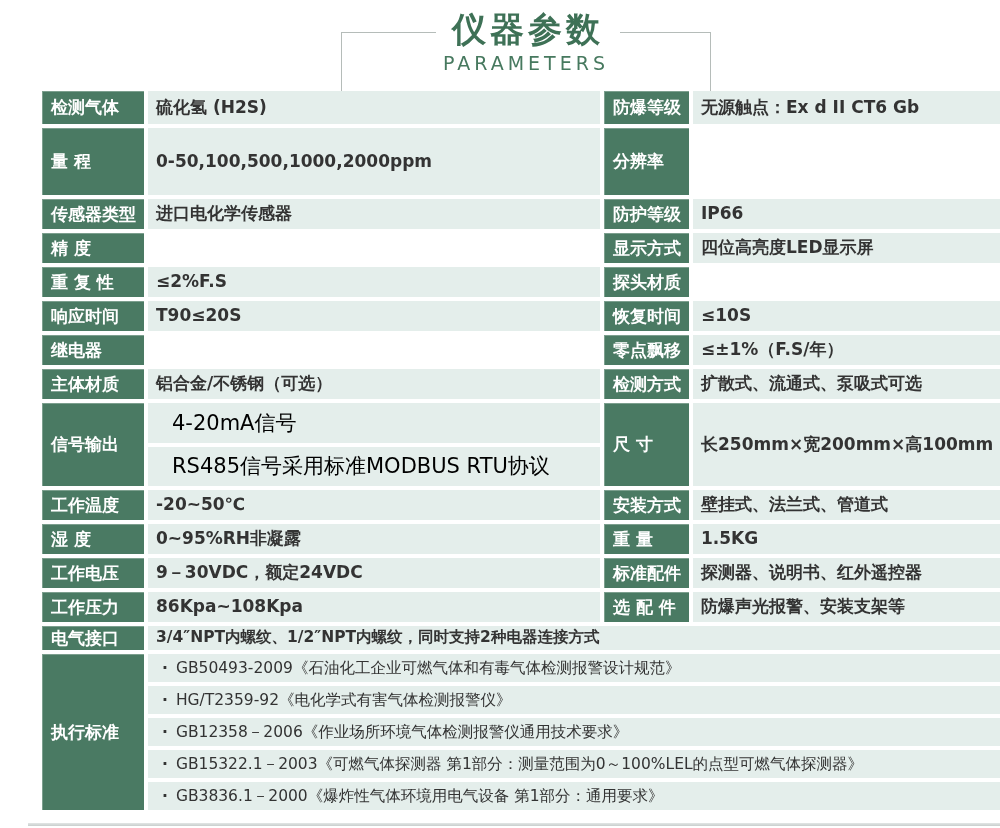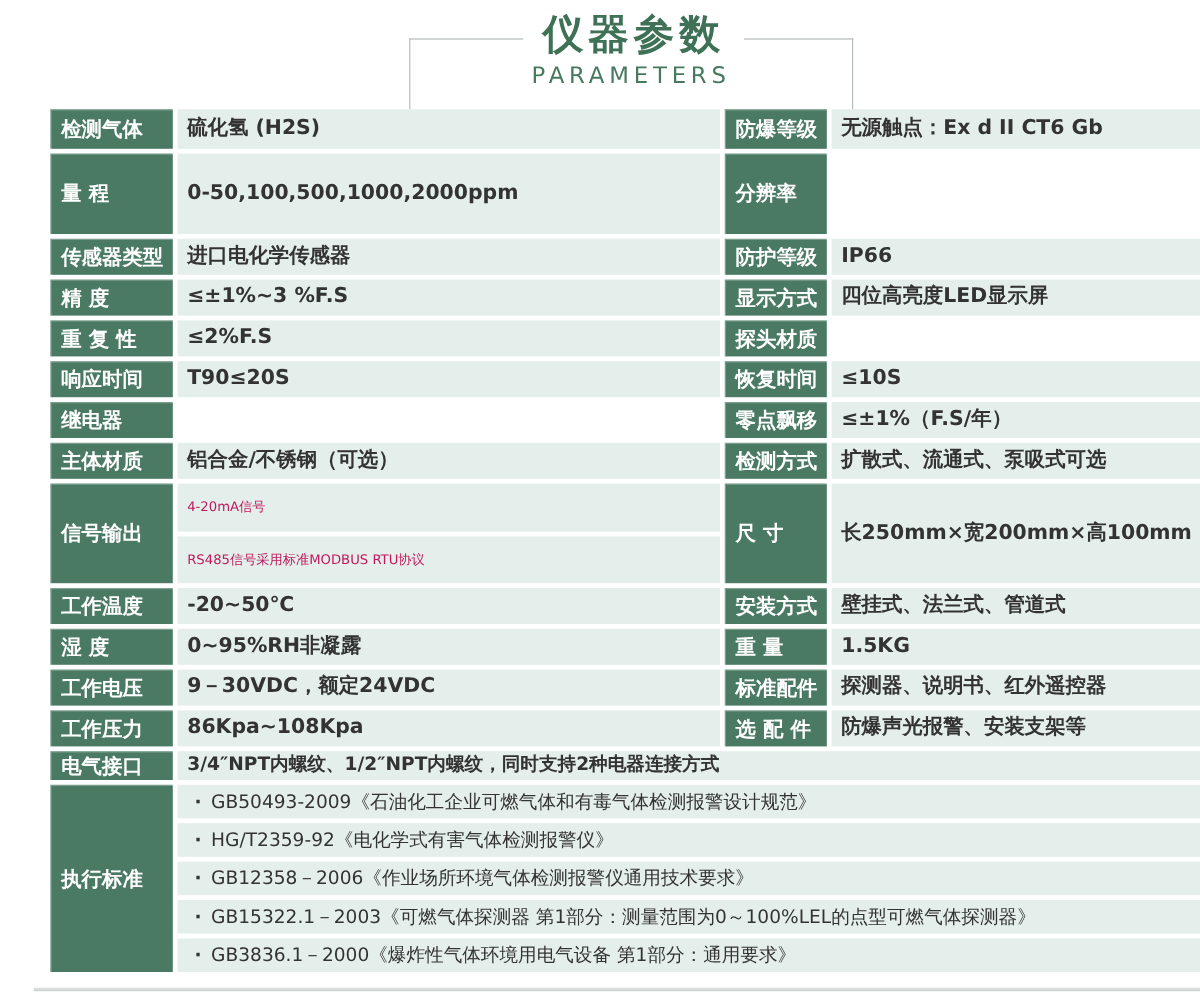--- a/index.html
+++ b/index.html
@@ -35,22 +35,22 @@
     background: #4a7a63; color: #ffffff; font-size: 17px;
     padding: 0 6px 0 9px; box-shadow: inset 1px 1px 0 rgba(255,255,255,.28);
     white-space: nowrap;
   }
   .value {
     background: #e4eeeb; color: #333333; font-size: 17px;
     padding: 0 8px 0 8px; line-height: 1.5;
   }
   .value-split { display: flex; flex-direction: column; gap: 4px; background: #ffffff; }
   .value-split > div {
-    background: #e4eeeb; color: #be185d; font-size: 11px; flex: 1;
-    display: flex; align-items: center; padding: 0 8px;
+    background: #e4eeeb; color: #000000; font-size: 21px; flex: 1;
+    display: flex; align-items: center; padding: 0 24px;
   }
   .small-text { font-size: 15.5px; }
   .bullet-row { background: #e4eeeb; color: #333; font-size: 15.5px; display: flex; align-items: center; padding: 0 8px 0 14px; }
   .bullet-dot { margin-right: 8px; font-weight: bold; color: #333; }
 
   
   .bottom-line {
     position: absolute; left: 0; top: 823px; width: 1000px; height: 3px;
     background: linear-gradient(#e2e6e5, #c9cecd);
   }
@@ -74,21 +74,20 @@
     <div class="cell label" style="grid-area:2/1">量 程</div>
     <div class="cell value" style="grid-area:2/2">0-50,100,500,1000,2000ppm</div>
     <div class="cell label" style="grid-area:2/3">分辨率</div>
 
     <div class="cell label" style="grid-area:3/1">传感器类型</div>
     <div class="cell value" style="grid-area:3/2">进口电化学传感器</div>
     <div class="cell label" style="grid-area:3/3">防护等级</div>
     <div class="cell value" style="grid-area:3/4">IP66</div>
 
     <div class="cell label" style="grid-area:4/1">精  度</div>
-    <div class="cell value" style="grid-area:4/2">≤±1%~3 %F.S</div>
     <div class="cell label" style="grid-area:4/3">显示方式</div>
     <div class="cell value" style="grid-area:4/4">四位高亮度LED显示屏</div>
 
     <div class="cell label" style="grid-area:5/1">重 复 性</div>
     <div class="cell value" style="grid-area:5/2">≤2%F.S</div>
     <div class="cell label" style="grid-area:5/3">探头材质</div>
 
     <div class="cell label" style="grid-area:6/1">响应时间</div>
     <div class="cell value" style="grid-area:6/2">T90≤20S</div>
     <div class="cell label" style="grid-area:6/3">恢复时间</div>

